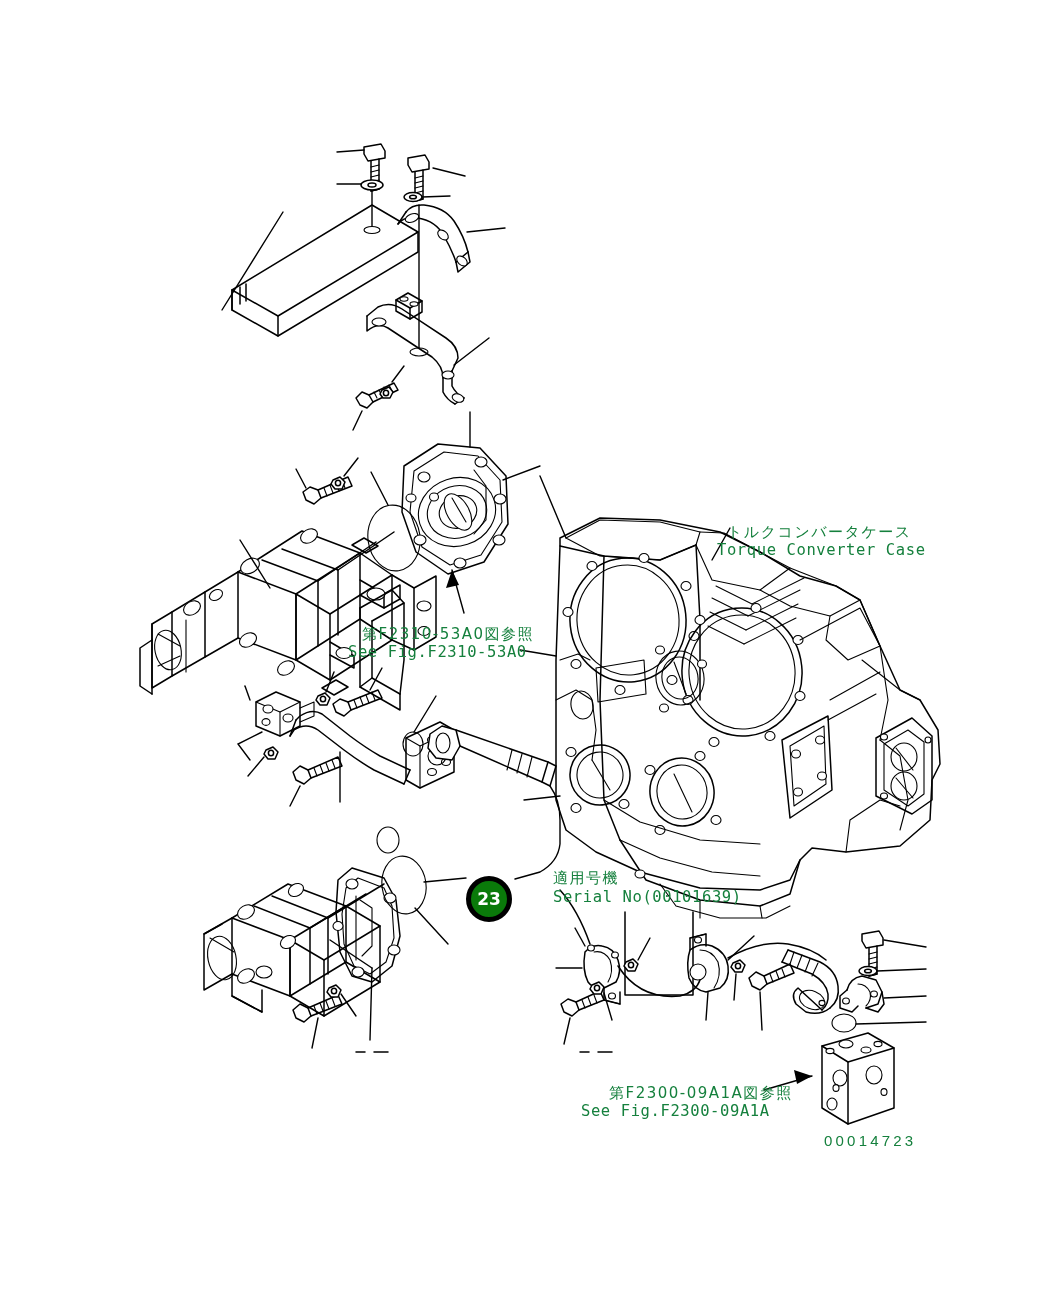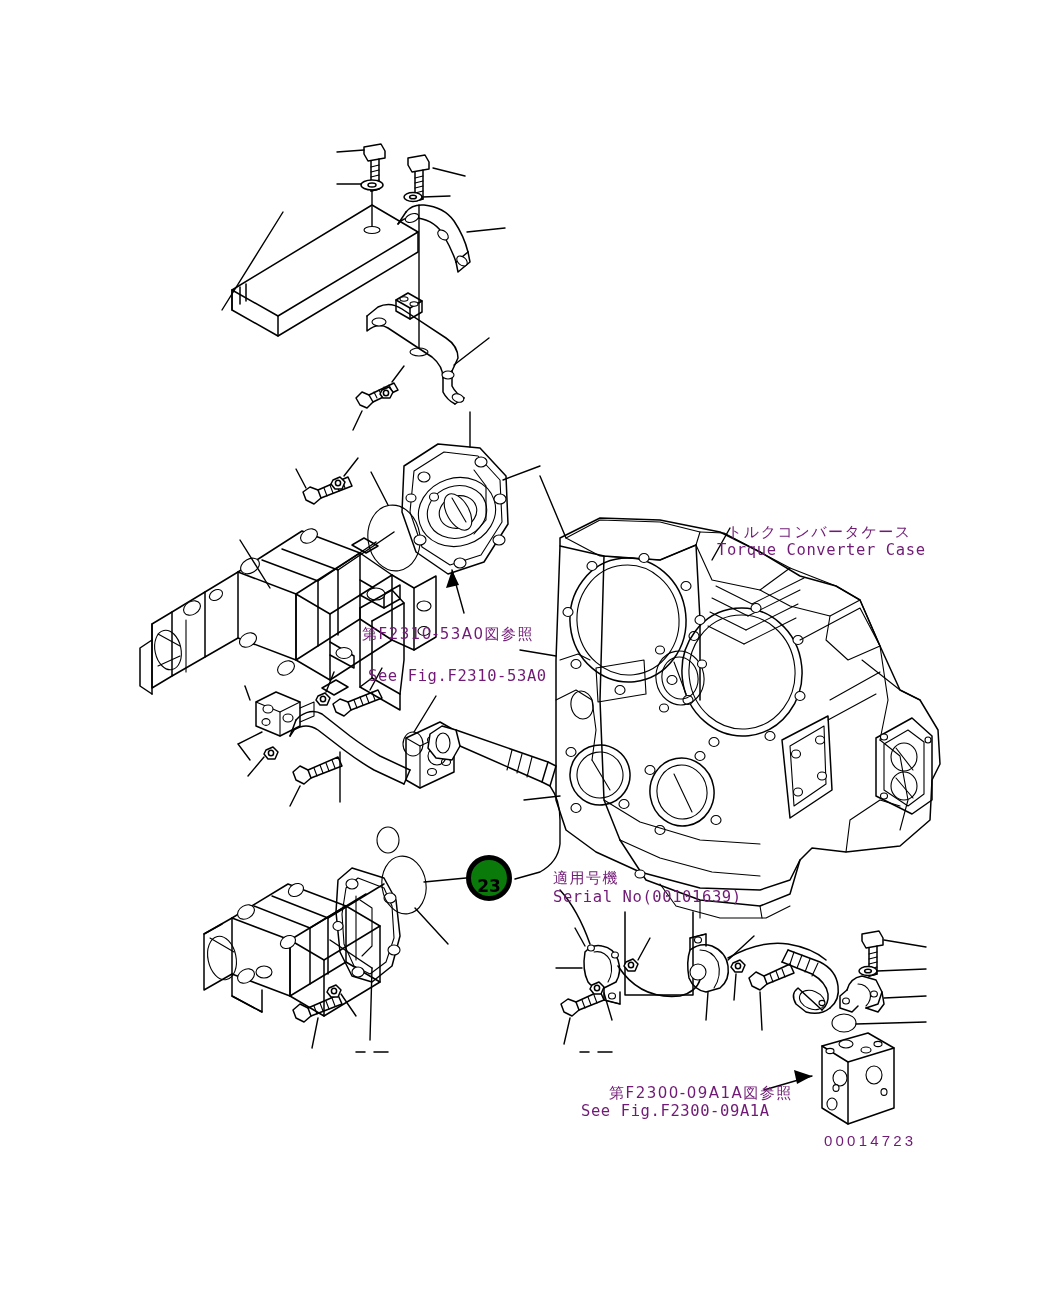--- a/index.html
+++ b/index.html
@@ -7,21 +7,21 @@
   body{width:1058px;height:1292px;position:relative;overflow:hidden;
        font-family:"DejaVu Sans Mono","Liberation Mono",monospace;}
   #sheet{position:absolute;left:0;top:0;width:1058px;height:1292px;background:#fff;}
   svg#dwg{position:absolute;left:0;top:0;width:1058px;height:1292px;}
   .ln{fill:none;stroke:#000;stroke-width:1.5;stroke-linecap:round;stroke-linejoin:round;}
   .lnt{fill:none;stroke:#000;stroke-width:1.1;stroke-linecap:round;stroke-linejoin:round;}
   .lead{fill:none;stroke:#000;stroke-width:1.4;stroke-linecap:round;}
   .fillw{fill:#fff;stroke:#000;stroke-width:1.5;stroke-linejoin:round;}
   .fillwt{fill:#fff;stroke:#000;stroke-width:1.1;stroke-linejoin:round;}
   .blk{fill:#000;stroke:none;}
-  .txt{position:absolute;white-space:pre;color:#701a75;line-height:1.28;}
+  .txt{position:absolute;white-space:pre;color:#15803d;line-height:1.28;}
   .jp{font-family:"DejaVu Sans","Liberation Sans",sans-serif;font-size:15px;letter-spacing:1.5px;}
   .en{font-family:"DejaVu Sans Mono","Liberation Mono",monospace;font-size:15.5px;letter-spacing:0.6px;}
   .dwgno{font-family:Liberation Sans, sans-serif;font-size:15px;letter-spacing:3.2px;}
   .balloon{position:absolute;width:46px;height:46px;border-radius:50%;
            display:flex;align-items:center;justify-content:center;
            color:#fff;font-family:"DejaVu Sans","Liberation Sans",sans-serif;
            font-size:17px;font-weight:bold;box-sizing:border-box;}
 </style>
 </head>
 <body>
@@ -583,27 +583,27 @@
     <path class="lead" d="M764 1090 L812 1076"></path>
     <path class="blk" d="M812 1076 L794 1070 L797 1084 Z"></path>
   </g>
 
 </svg>
 
 <div class="txt jp" style="left:727px; top:523px;">トルクコンバータケース</div>
 <div class="txt en" style="left:717px; top:541px;text-align:right;">Torque Converter Case</div>
 
 <div class="txt jp" style="left:362px; top:625px;text-align:right;">第F2310-53A0図参照</div>
-<div class="txt en" style="left:368px; top:643px;margin-top:24px;">See Fig.F2310-53A0</div>
+<div class="txt en" style="left:348px; top:643px;">See Fig.F2310-53A0</div>
 
 <div class="txt jp" style="left:553px; top:869px;">適用号機</div>
 <div class="txt en" style="left:553px; top:888px;">Serial No(00101639)</div>
 
 <div class="txt jp" style="left:609px; top:1084px;">第F2300-09A1A図参照</div>
 <div class="txt en" style="left:581px; top:1102px;">See Fig.F2300-09A1A</div>
 
 <div class="txt dwgno" style="left:824px; top:1131px;">00014723</div>
 
-<div class="balloon" id="balloon23" style="left: 466px; top: 855px; background: rgb(10, 122, 10); border: 5px solid rgb(0, 0, 0); color: #000000; align-items: flex-end;">
+<div class="balloon" id="balloon23" style="left: 466px; top: 876px; background: rgb(10, 122, 10); border: 5px solid rgb(0, 0, 0); color: #ffffff;">
   <span>23</span>
 </div>
 
 </div>
 
 </body></html>

